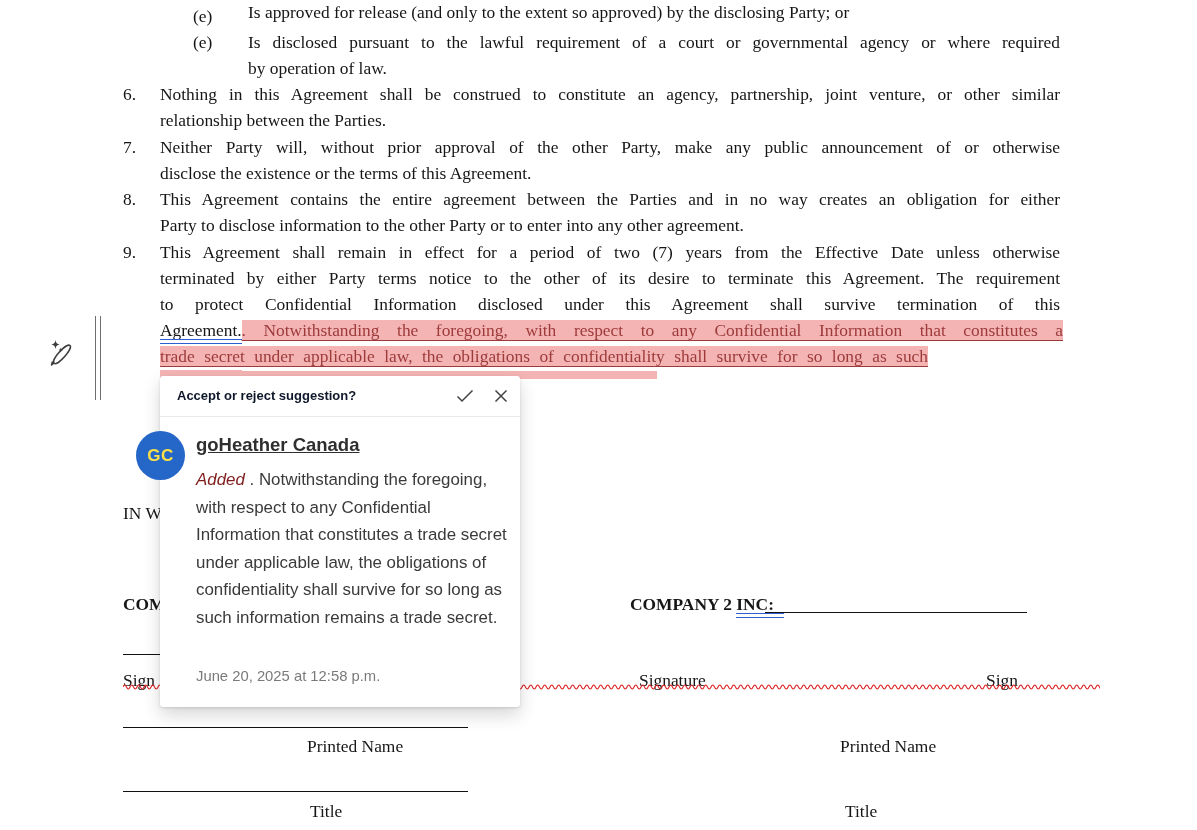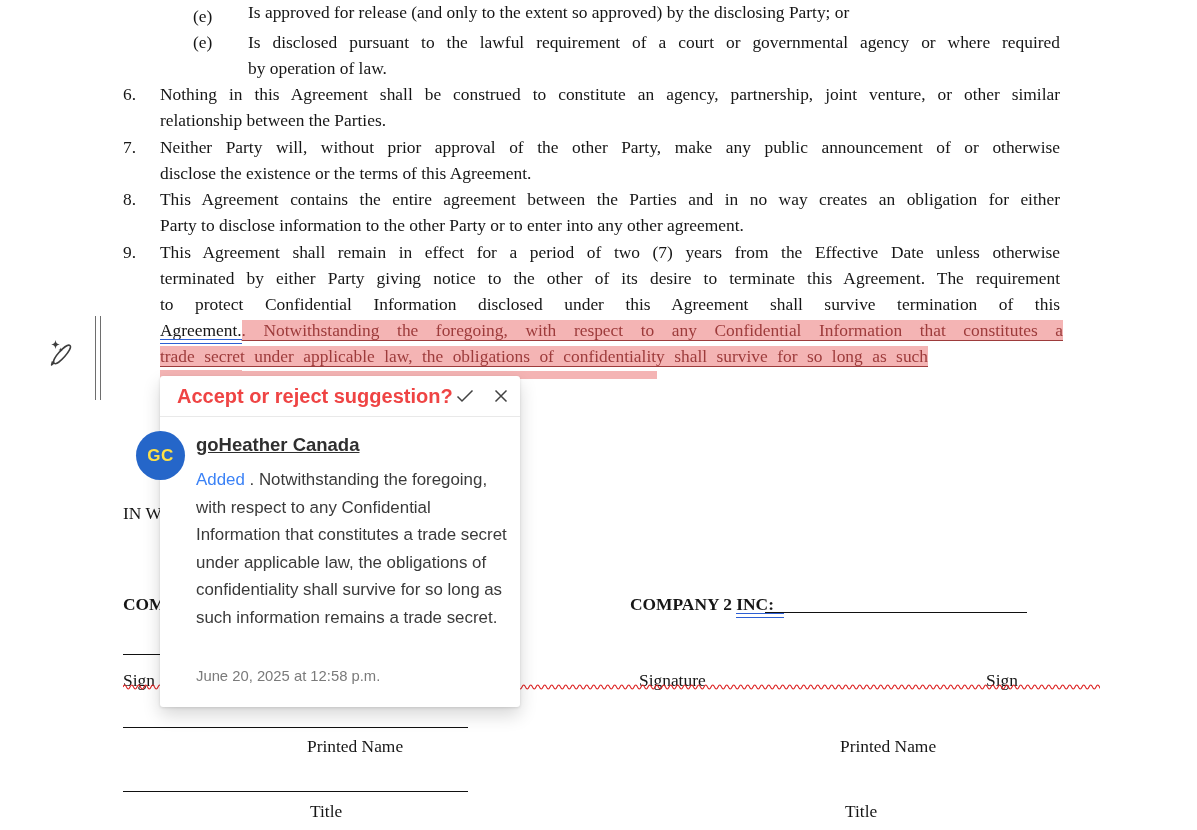--- a/index.html
+++ b/index.html
@@ -20,31 +20,31 @@
   .hline{position:absolute;border-top:1.8px solid #111;height:0;}
   .sliver{position:absolute;background:var(--highlight-pink);}
   
   .changebar{position:absolute;width:4px;border-left:1.4px solid #6e6e6e;border-right:1.4px solid #6e6e6e;}
   .ai-pen{position:absolute;background:none;border:none;padding:0;cursor:pointer;}
   
   .card{position:absolute;left:160px;top:376px;width:360px;height:331px;background:#fff;
         border-radius:3px;box-shadow:0 8px 18px rgba(0,0,0,.16),0 1px 3px rgba(0,0,0,.12);
         font-family:"Liberation Sans",sans-serif;z-index:10;}
   .card-header{position:absolute;left:0;top:0;right:0;height:40px;border-bottom:1px solid #e9e9e9;}
-  .card-title{position:absolute;left:17px;top:0;line-height:40px;font-size:20px;font-weight:bold;color:#ef4444;}
+  .card-title{position:absolute;left:17px;top:0;line-height:40px;font-size:13px;font-weight:bold;color:#0f172a;}
   .icon-btn{position:absolute;top:7px;width:26px;height:26px;background:none;border:none;padding:0;cursor:pointer;
             display:flex;align-items:center;justify-content:center;}
   .btn-accept{left:292px;}
   .btn-reject{left:328px;}
   .avatar{position:absolute;left:-24px;top:55px;width:49px;height:49px;border-radius:50%;
           background:var(--avatar-blue);color:#fde047;font:bold 17px/49px "Liberation Sans",sans-serif;
           text-align:center;letter-spacing:.5px;}
   .author{position:absolute;left:36px;top:58px;font-size:18.5px;font-weight:bold;color:#2f2f2f;text-decoration:underline;}
   .comment-body{position:absolute;left:36px;top:90px;width:320px;font-size:16.9px;line-height:27.5px;color:#3a3a3a;}
-  .added-label{color:#3b82f6;margin-top:12px;}
+  .added-label{font-style:italic;color:#7f1d1d;margin-top:12px;}
   .timestamp{position:absolute;left:36px;top:292px;font-size:14.8px;color:#7a7a7a;}
 </style>
 </head>
 <body>
 
 <div class="mk" style="left:193px;top:4px">(e)</div>
 <div class="dl" style="left:248px;top:0;width:812px">Is approved for release (and only to the extent so approved) by the disclosing Party; or</div>
 
 <div class="mk" style="left:193px;top:30px">(e)</div>
 <div class="dl j" style="left:248px;top:30px;width:812px">Is disclosed pursuant to the lawful requirement of a court or governmental agency or where required</div>
@@ -62,21 +62,21 @@
 <div class="dl" style="left:160px;top:161px;width:900px">disclose the existence or the terms of this Agreement.</div>
 
 <div class="mk" style="left:123px;top:187px">8.</div>
 <div class="dl j" style="left:160px;top:187px;width:900px">This Agreement contains the entire agreement between the Parties and in no way creates an obligation for either</div>
 
 <div class="dl" style="left:160px;top:213px;width:900px">Party to disclose information to the other Party or to enter into any other agreement.</div>
 
 <div class="mk" style="left:123px;top:240px">9.</div>
 <div class="dl j" style="left:160px;top:240px;width:900px">This Agreement shall remain in effect for a period of two (7) years from the Effective Date unless otherwise</div>
 
-<div class="dl j" style="left:160px;top:266px;width:900px">terminated by either Party giving notice to the other of its desire to terminate this Agreement.  The requirement</div>
+<div class="dl j" style="left:160px;top:266px;width:900px">terminated by either Party terms notice to the other of its desire to terminate this Agreement.  The requirement</div>
 <div class="dl j" style="left:160px;top:292px;width:900px">to protect Confidential Information disclosed under this Agreement shall survive termination of this</div>
 
 <div class="dl j" style="left:160px;top:318px;width:903px"><span class="dblu">Agreement.</span><span class="ins">. Notwithstanding the foregoing, with respect to any Confidential Information that constitutes a</span></div>
 <div class="dl j" style="left:160px;top:344px;width:768px"><span class="ins">trade secret under applicable law, the obligations of confidentiality shall survive for so long as such information</span></div>
 
 <div class="sliver" style="left:160px;top:371px;width:497px;height:8px"></div>
 
 <div class="changebar" style="left:95px;top:316px;height:84px"></div>
 <button class="ai-pen" style="left:44px;top:334px;width:36px;height:38px">
   <svg width="36" height="38" viewBox="0 0 36 38">

